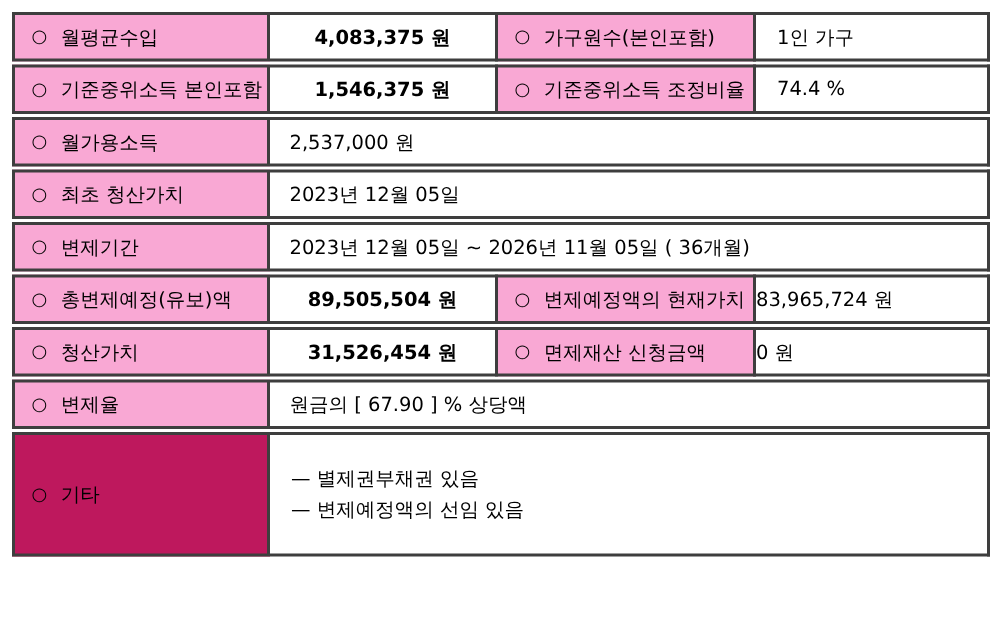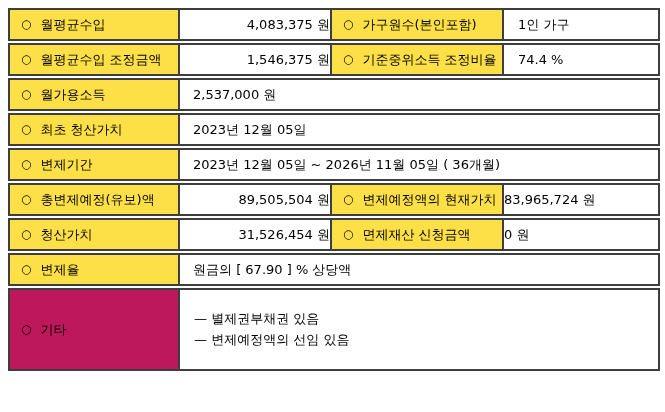--- a/index.html
+++ b/index.html
@@ -18,24 +18,24 @@
   td{
     border:2px solid #3e3e3e;
     border-left:none;
     height:29px;
     padding:0;
     vertical-align:middle;
     overflow:hidden;
     white-space:nowrap;
   }
   td.first{border-left:2px solid #3e3e3e;}
-  td.lbl{background:#fde047;padding-left:11px;}
+  td.lbl{background:#f9a8d4;padding-left:11px;}
   td.lbl.plain{background:#be185d;}
   .bullet{display:inline-block;margin-right:9px;font-size:12px;transform:translateY(-1px);}
-  td.money{text-align:right;}
+  td.money{text-align:center;font-weight:bold;}
   td.money2{text-align:left;padding-right:12px;}
   td.textval{padding-left:13px;}
   td.textval2{padding-left:14px;margin-left:20px;}
   tr.tall td{height:79px;}
   .multiline{display:flex;flex-direction:column;gap:3px;padding-left:14px;}
 </style>
 </head>
 <body>
 
 <div class="doc">
@@ -49,21 +49,21 @@
 
     <tbody>
         <tr>
       <td class="lbl first"><span class="bullet">○</span><span>월평균수입</span></td>
       <td class="money">4,083,375 원</td>
       <td class="lbl"><span class="bullet">○</span><span>가구원수(본인포함)</span></td>
       <td class="textval2">1인 가구</td>
     </tr>
 
     <tr>
-      <td class="lbl first"><span class="bullet">○</span><span>월평균수입 조정금액</span></td>
+      <td class="lbl first"><span class="bullet">○</span><span>기준중위소득 본인포함</span></td>
       <td class="money">1,546,375 원</td>
       <td class="lbl"><span class="bullet">○</span><span>기준중위소득 조정비율</span></td>
       <td class="textval2">74.4 %</td>
     </tr>
 
     <tr>
       <td class="lbl first"><span class="bullet">○</span><span>월가용소득</span></td>
       <td class="textval" colspan="3">2,537,000 원</td>
     </tr>
 

